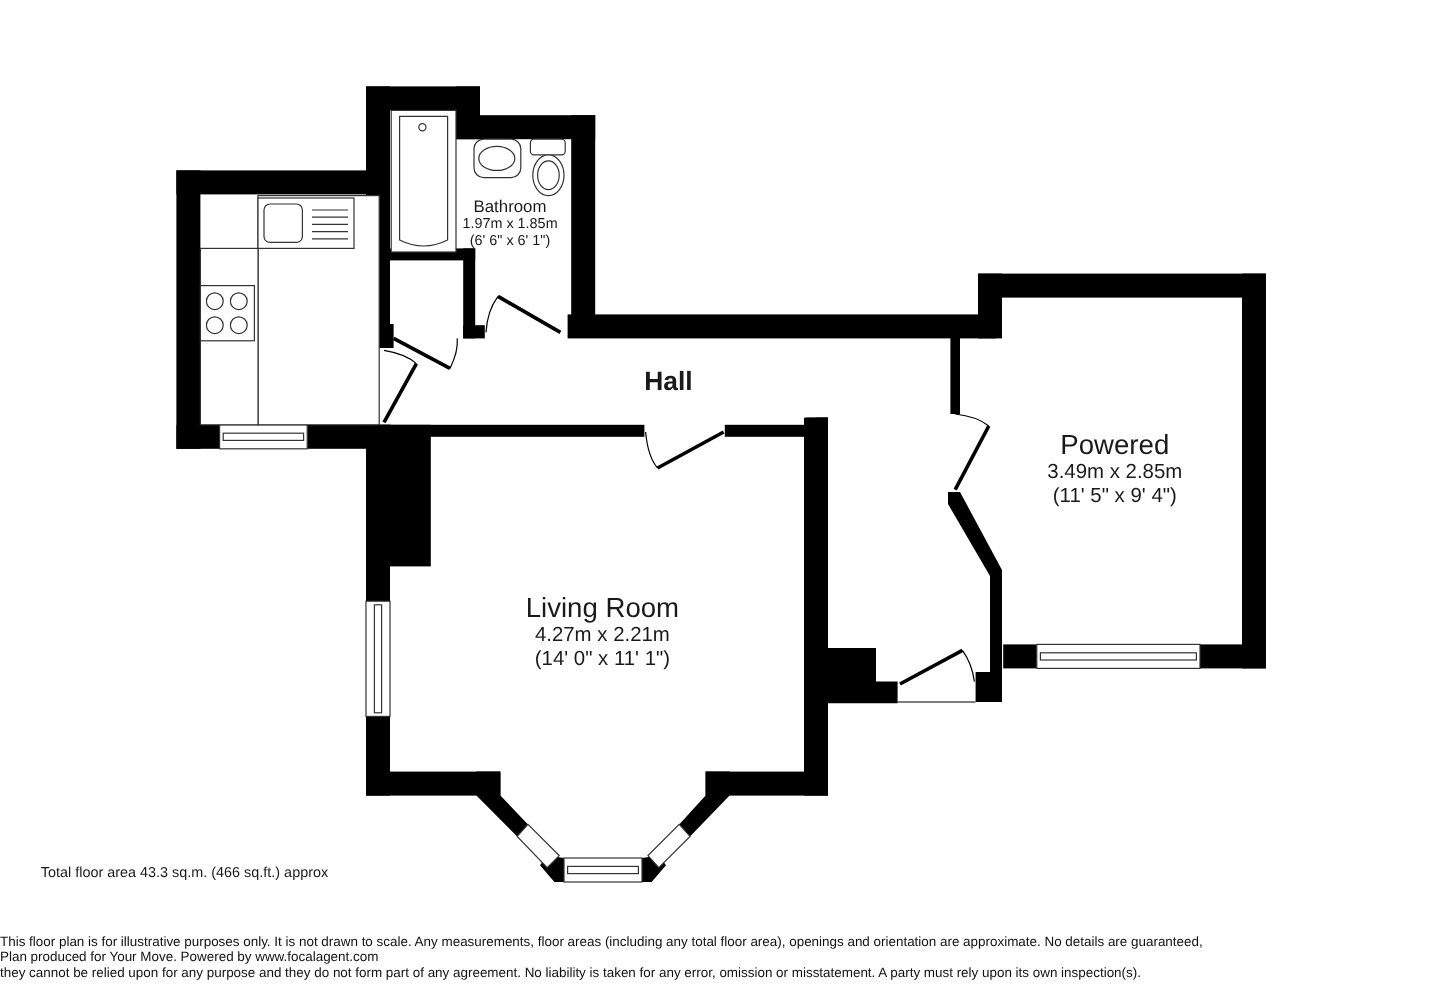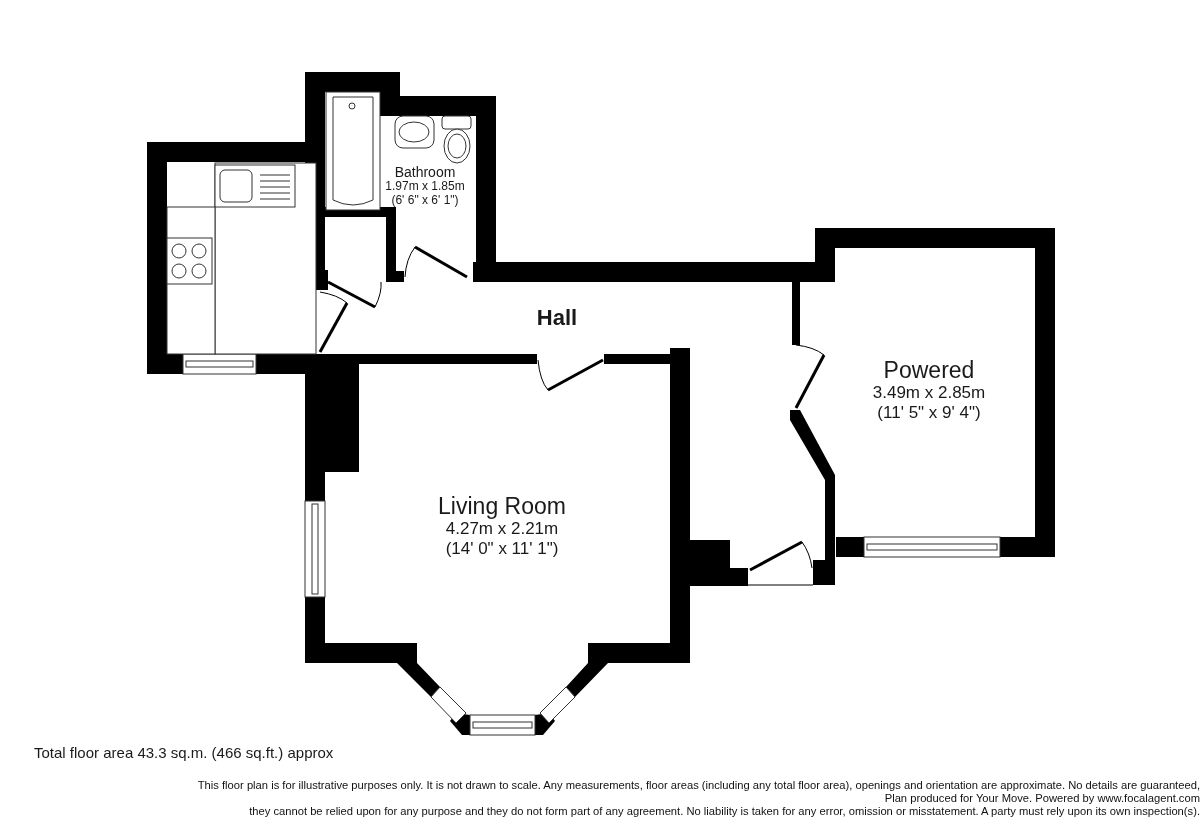--- a/index.html
+++ b/index.html
@@ -4,22 +4,22 @@
 <style>
   html, body { margin: 0; padding: 0; background: #ffffff; }
   body { width: 1200px; height: 840px; position: relative; overflow: hidden; font-family: "Liberation Sans", sans-serif; color: #1a1a1a; }
   #plan { position: absolute; left: 0; top: 15px; width: 1081px; height: 730px; }
   .lbl { position: absolute; text-align: center; transform: translateX(-50%); white-space: nowrap; line-height: 1.15; }
   .room-name-lg { font-size: 23px; }
   .room-dim-lg { font-size: 17px; }
   .room-name-sm { font-size: 14px; }
   .room-dim-sm { font-size: 12px; }
   .hall-name { font-size: 22px; }
-  #total { position: absolute; left: 34px; top: 744px; font-size: 15px; }
-  #disclaimer { position: absolute; left: 0; top: 779px; width: 1200px; text-align: right; font-size: 11.2px; line-height: 13px; color: #111; }
+  #total { position: absolute; left: 34px; top: 720px; font-size: 12px; }
+  #disclaimer { position: absolute; left: 0; top: 779px; width: 1200px; text-align: left; font-size: 11.2px; line-height: 13px; color: #111; }
 </style>
 </head>
 <body>
 
 <div id="plan">
   <svg width="1200" height="730" viewBox="0 0 1200 730" xmlns="http://www.w3.org/2000/svg">
     <g fill="#000">
 
       <rect x="147" y="127" width="20" height="232"></rect>
       <rect x="147" y="127" width="170" height="20"></rect>

